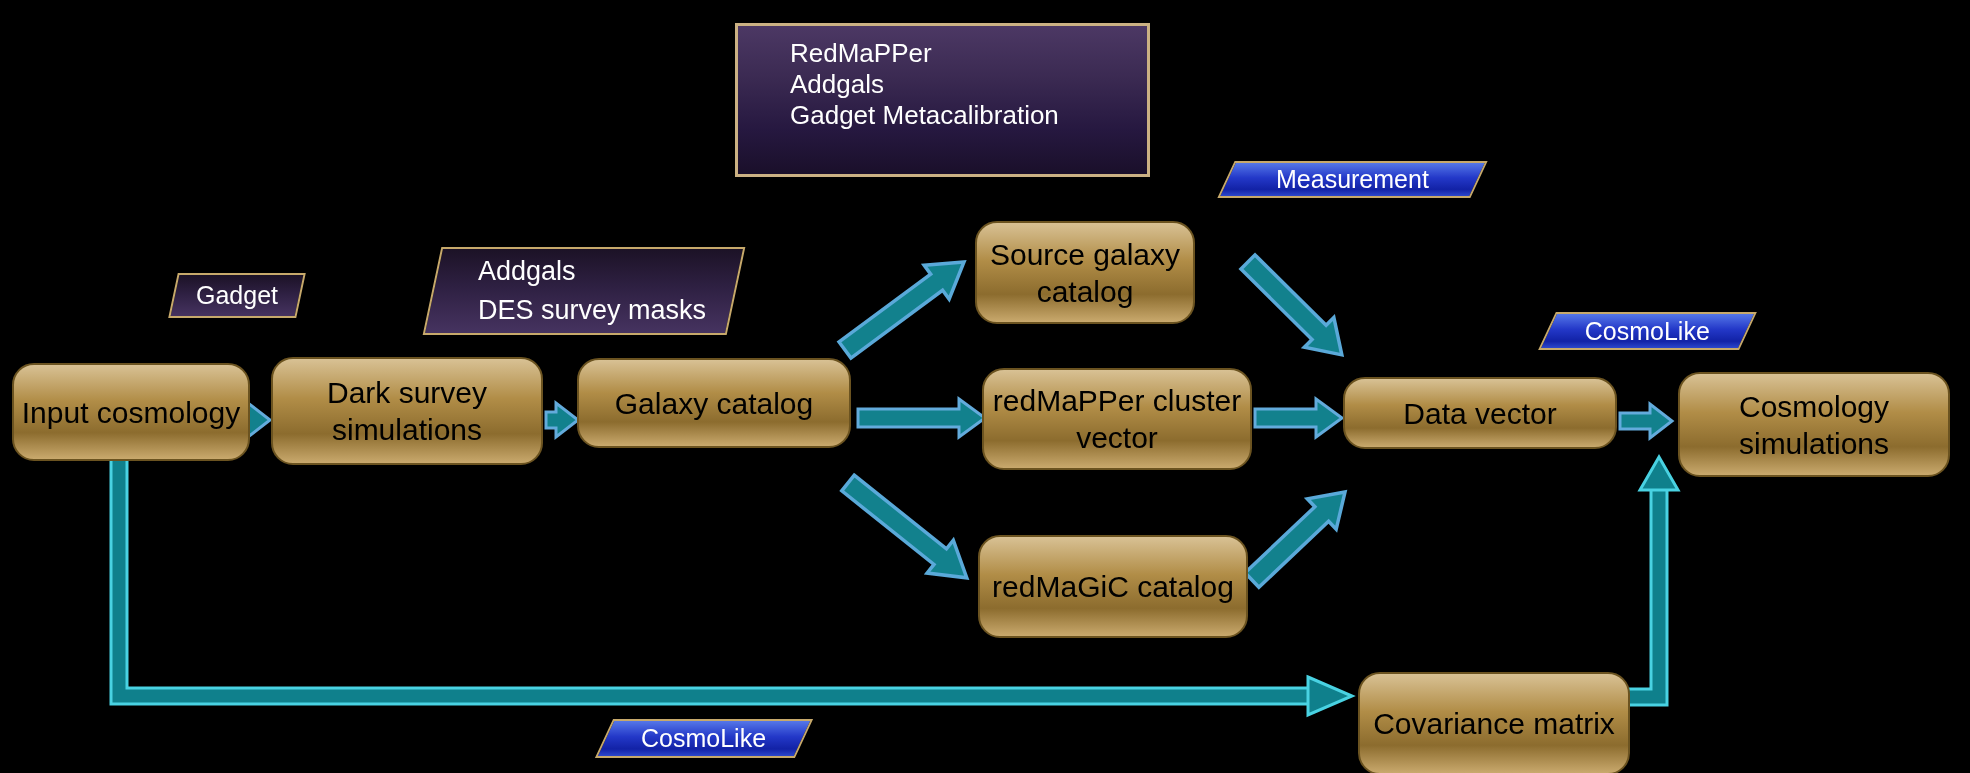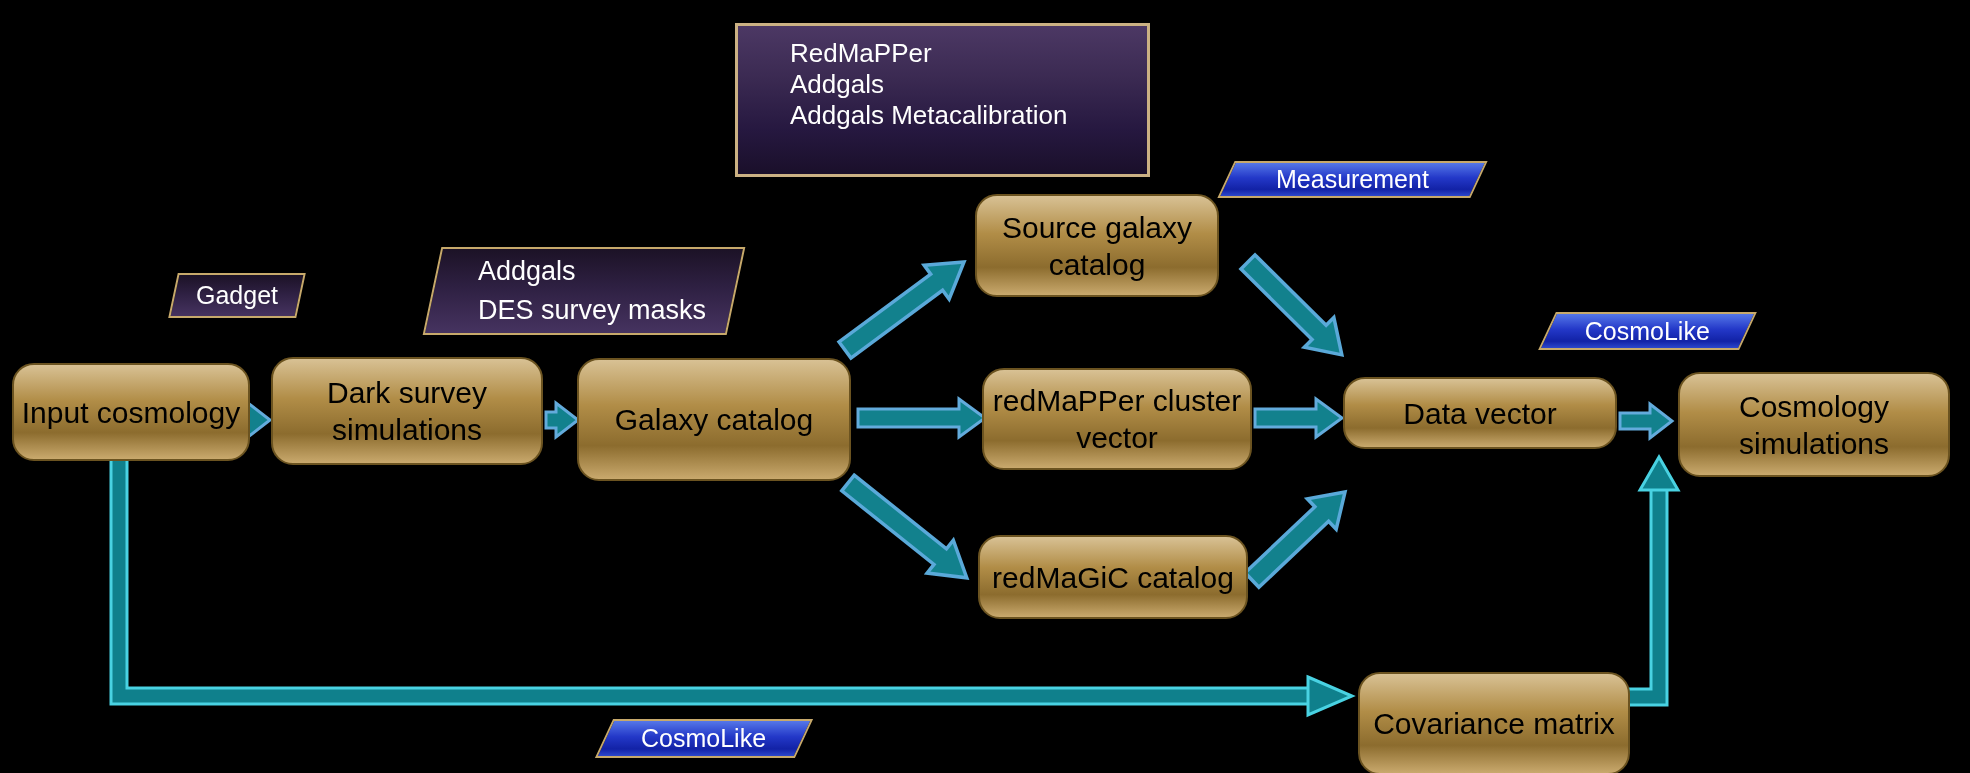--- a/index.html
+++ b/index.html
@@ -87,21 +87,21 @@
     <polygon class="blk" points="1255,409 1316,409 1316,399 1342,418 1316,437 1316,427 1255,427"></polygon>
 
     <polygon class="blkd" points="0,-10 96,-10 96,-21 128,0 96,21 96,10 0,10" transform="translate(1252,580) rotate(-43.4)"></polygon>
 
     <polygon class="blk" points="1620,413 1650,413 1650,404 1672,421 1650,438 1650,429 1620,429"></polygon>
   </svg>
 
   <div class="tools">
     <div>RedMaPPer</div>
     <div>Addgals</div>
-    <div>Addgals Metacalibration</div>
+    <div>Gadget Metacalibration</div>
   </div>
 
   <div class="para purple" style="left:173px; top:273px; width:128px; height:45px; font-size:25px;">
     <span class="txt">Gadget</span>
   </div>
 
   <div class="para purple left" style="left:432px; top:247px; width:304px; height:88px; font-size:27px; line-height:39px; padding-left:44px;">
     <span class="txt">
       <div>Addgals</div>
       <div>DES survey masks</div>
@@ -117,27 +117,27 @@
   </div>
 
   <div class="para blue" style="left:604px; top:719px; width:200px; height:39px; font-size:25px;">
     <span class="txt">CosmoLike</span>
   </div>
 
   <div class="node" style="left:12px; top:363px; width:238px; height:98px;">Input cosmology</div>
 
   <div class="node" style="left:271px; top:357px; width:272px; height:108px;">Dark survey simulations</div>
 
-  <div class="node" style="left:577px; top:358px; width:274px; height:123px;">Galaxy catalog</div>
+  <div class="node" style="left:577px; top:358px; width:274px; height:90px;">Galaxy catalog</div>
 
-  <div class="node" style="left:975px; top:194px; width:244px; height:103px;">Source galaxy catalog</div>
+  <div class="node" style="left:975px; top:221px; width:220px; height:103px;">Source galaxy catalog</div>
 
   <div class="node" style="left:982px; top:368px; width:270px; height:102px;">redMaPPer cluster vector</div>
 
-  <div class="node" style="left:978px; top:535px; width:270px; height:84px;">redMaGiC catalog</div>
+  <div class="node" style="left:978px; top:535px; width:270px; height:103px;">redMaGiC catalog</div>
 
   <div class="node" style="left:1343px; top:377px; width:274px; height:72px;">Data vector</div>
 
   <div class="node" style="left:1678px; top:372px; width:272px; height:105px;">Cosmology simulations</div>
 
   <div class="node" style="left:1358px; top:672px; width:272px; height:103px;">Covariance matrix</div>
 
 </div>
 
 </body></html>

